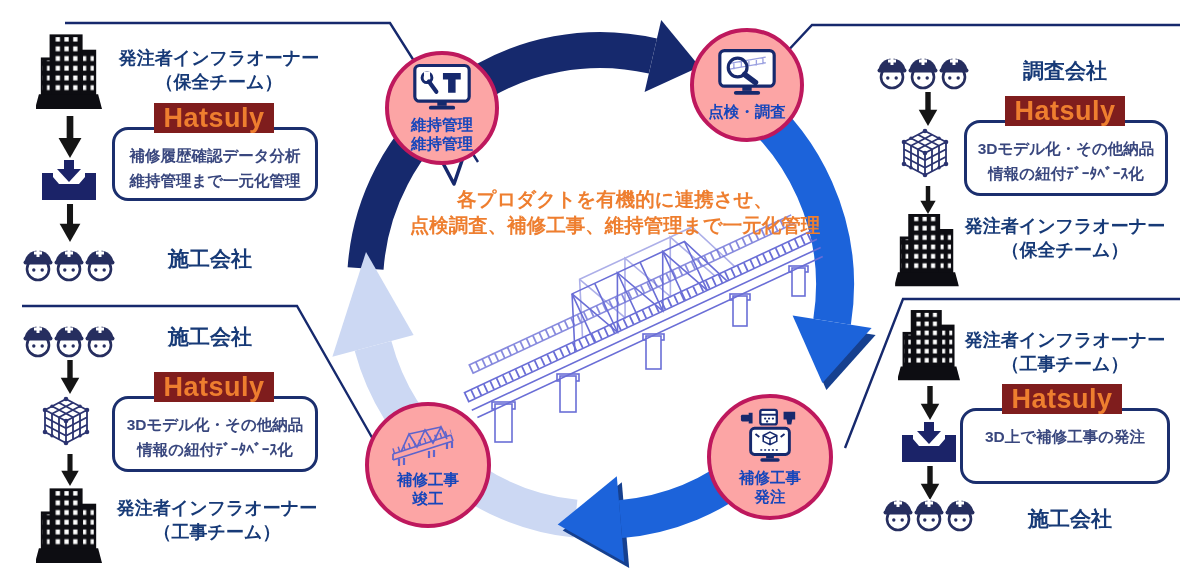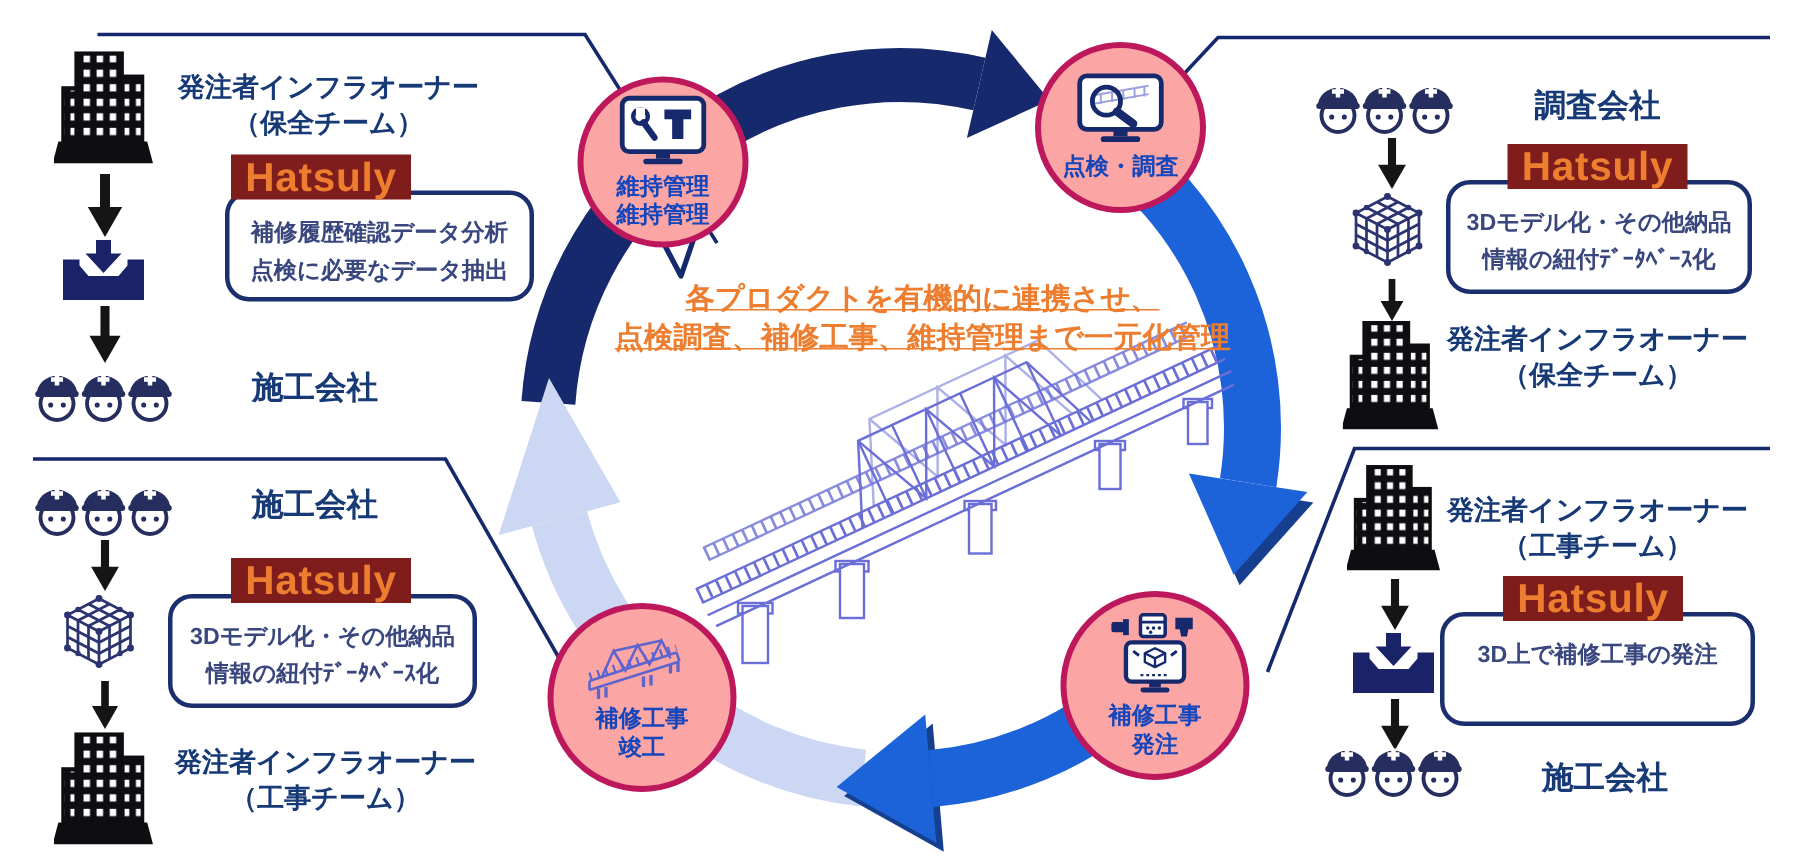--- a/index.html
+++ b/index.html
@@ -205,42 +205,42 @@
         <path d="M20,12 L52,5"></path>
         <path d="M10,44 V37 M15,43 V36 M40,36 V29 M45,35 V28 M58,27 V21 M63,26 V20" stroke-width="2.2"></path>
       </g>
     </svg>
     <div class="node-label">
       <div>補修工事</div>
       <div>竣工</div>
     </div>
   </div>
 
-  <div class="t tagline" style="left:385px;top:186px;width:460px;text-decoration:underline;">
+  <div class="t tagline" style="left:385px;top:186px;width:460px;">
     <div>各プロダクトを有機的に連携させ、</div>
     <div>点検調査、補修工事、維持管理まで一元化管理</div>
   </div>
 
   <div>
     <svg class="t" style="left:36px;top:34px;" width="66" height="78" viewBox="0 0 68 80">
         <use href="#sym-building" width="68" height="80"></use>
       </svg>
     <div class="t entity" style="left:105px;top:46px;width:228px;">
       <div>発注者インフラオーナー</div>
       <div>（保全チーム）</div>
     </div>
     <svg class="t" style="left:57px;top:116px;" width="26" height="42" viewBox="0 0 26 44">
         <use href="#sym-arrow" width="26" height="44"></use>
       </svg>
     <svg class="t" style="left:40px;top:160px;" width="58" height="42" viewBox="0 0 58 42">
         <use href="#sym-inbox" width="58" height="42"></use>
       </svg>
-    <div class="t hx-box" style="left:112px;top:127px;width:206px;height:74px;margin-left:38px;">
+    <div class="t hx-box" style="left:112px;top:127px;width:206px;height:74px;">
       <div>補修履歴確認データ分析</div>
-      <div>点検に必要なデータ抽出</div>
+      <div>維持管理まで一元化管理</div>
     </div>
     <div class="t brand" style="left:105px;top:103px;width:218px;"><span>Hatsuly</span></div>
     <svg class="t" style="left:57px;top:204px;" width="26" height="38" viewBox="0 0 26 44">
         <use href="#sym-arrow" width="26" height="44"></use>
       </svg>
     <svg class="t" style="left:22px;top:242px;" width="94" height="40" viewBox="0 0 94 40">
       <use href="#sym-worker" x="0" width="32" height="40"></use>
         <use href="#sym-worker" x="31" width="32" height="40"></use>
         <use href="#sym-worker" x="62" width="32" height="40"></use>
     </svg>

